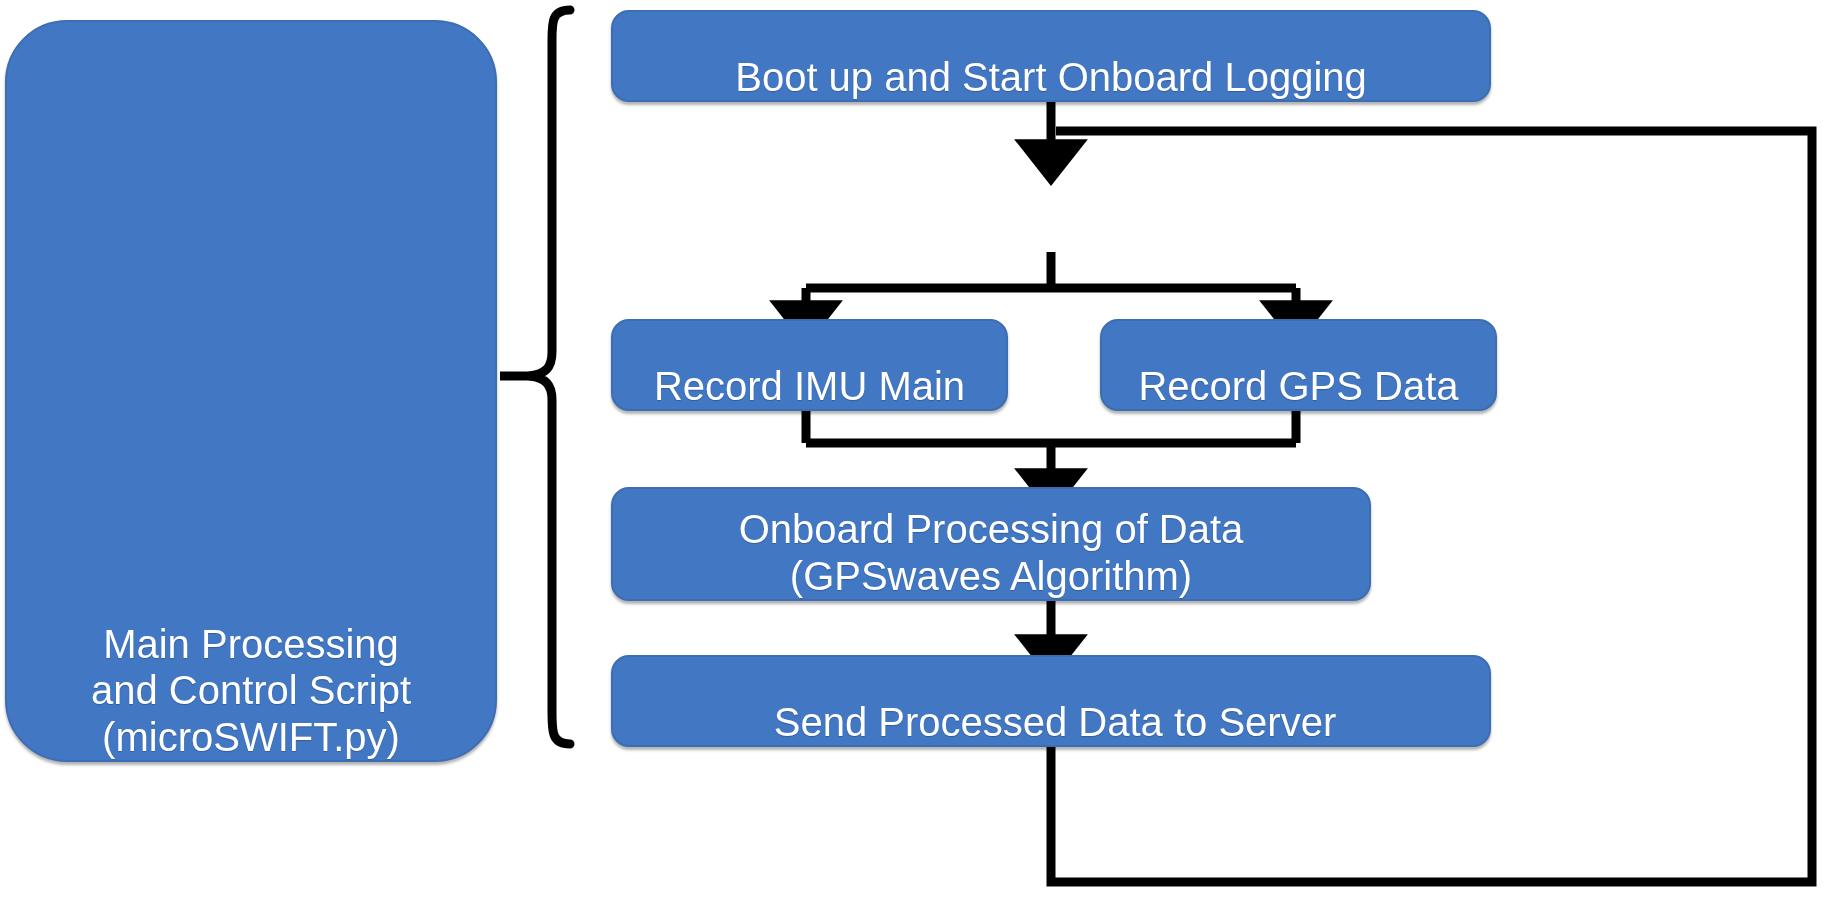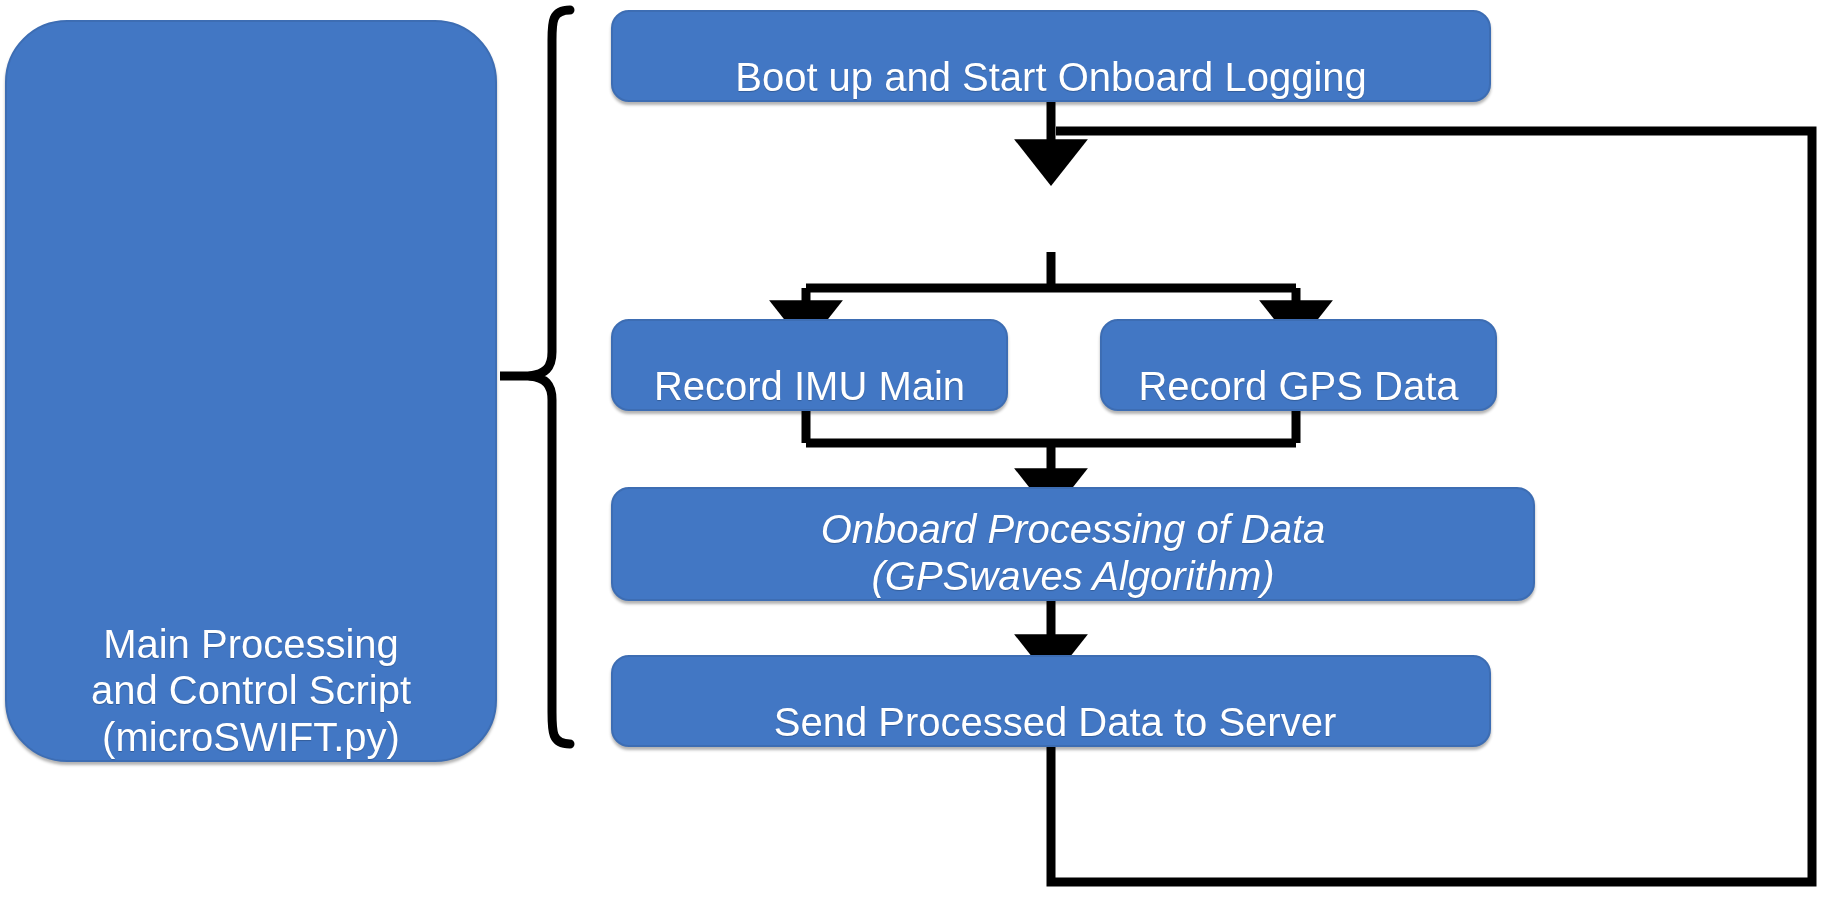--- a/index.html
+++ b/index.html
@@ -30,21 +30,21 @@
     left:5px;top:20px;width:492px;height:742px;
     border-radius:62px;
     font-size:40px;
   }
 
   
   #n-boot      {left:611px;top:10px;   width:880px;height:92px; font-size:40px;}
   #n-wait      {left:611px;top:160px;  width:880px;height:92px; font-size:40px;}
   #n-imu       {left:611px;top:319px;  width:397px;height:92px; font-size:40px;}
   #n-gps       {left:1094px;top:319px; width:397px;height:92px; font-size:40px;margin-left:6px;}
-  #n-process   {left:611px;top:487px;  width:924px;height:114px;font-size:40px;font-style:italic;}
+  #n-process   {left:611px;top:487px;  width:760px;height:114px;font-size:40px;}
   #n-send      {left:611px;top:655px;  width:880px;height:92px; font-size:40px;padding-left:8px;}
 
   
   #wires{position:absolute;left:0;top:0;width:1829px;height:920px;pointer-events:none;}
 </style>
 </head>
 <body>
 
 <div id="stage">
 

